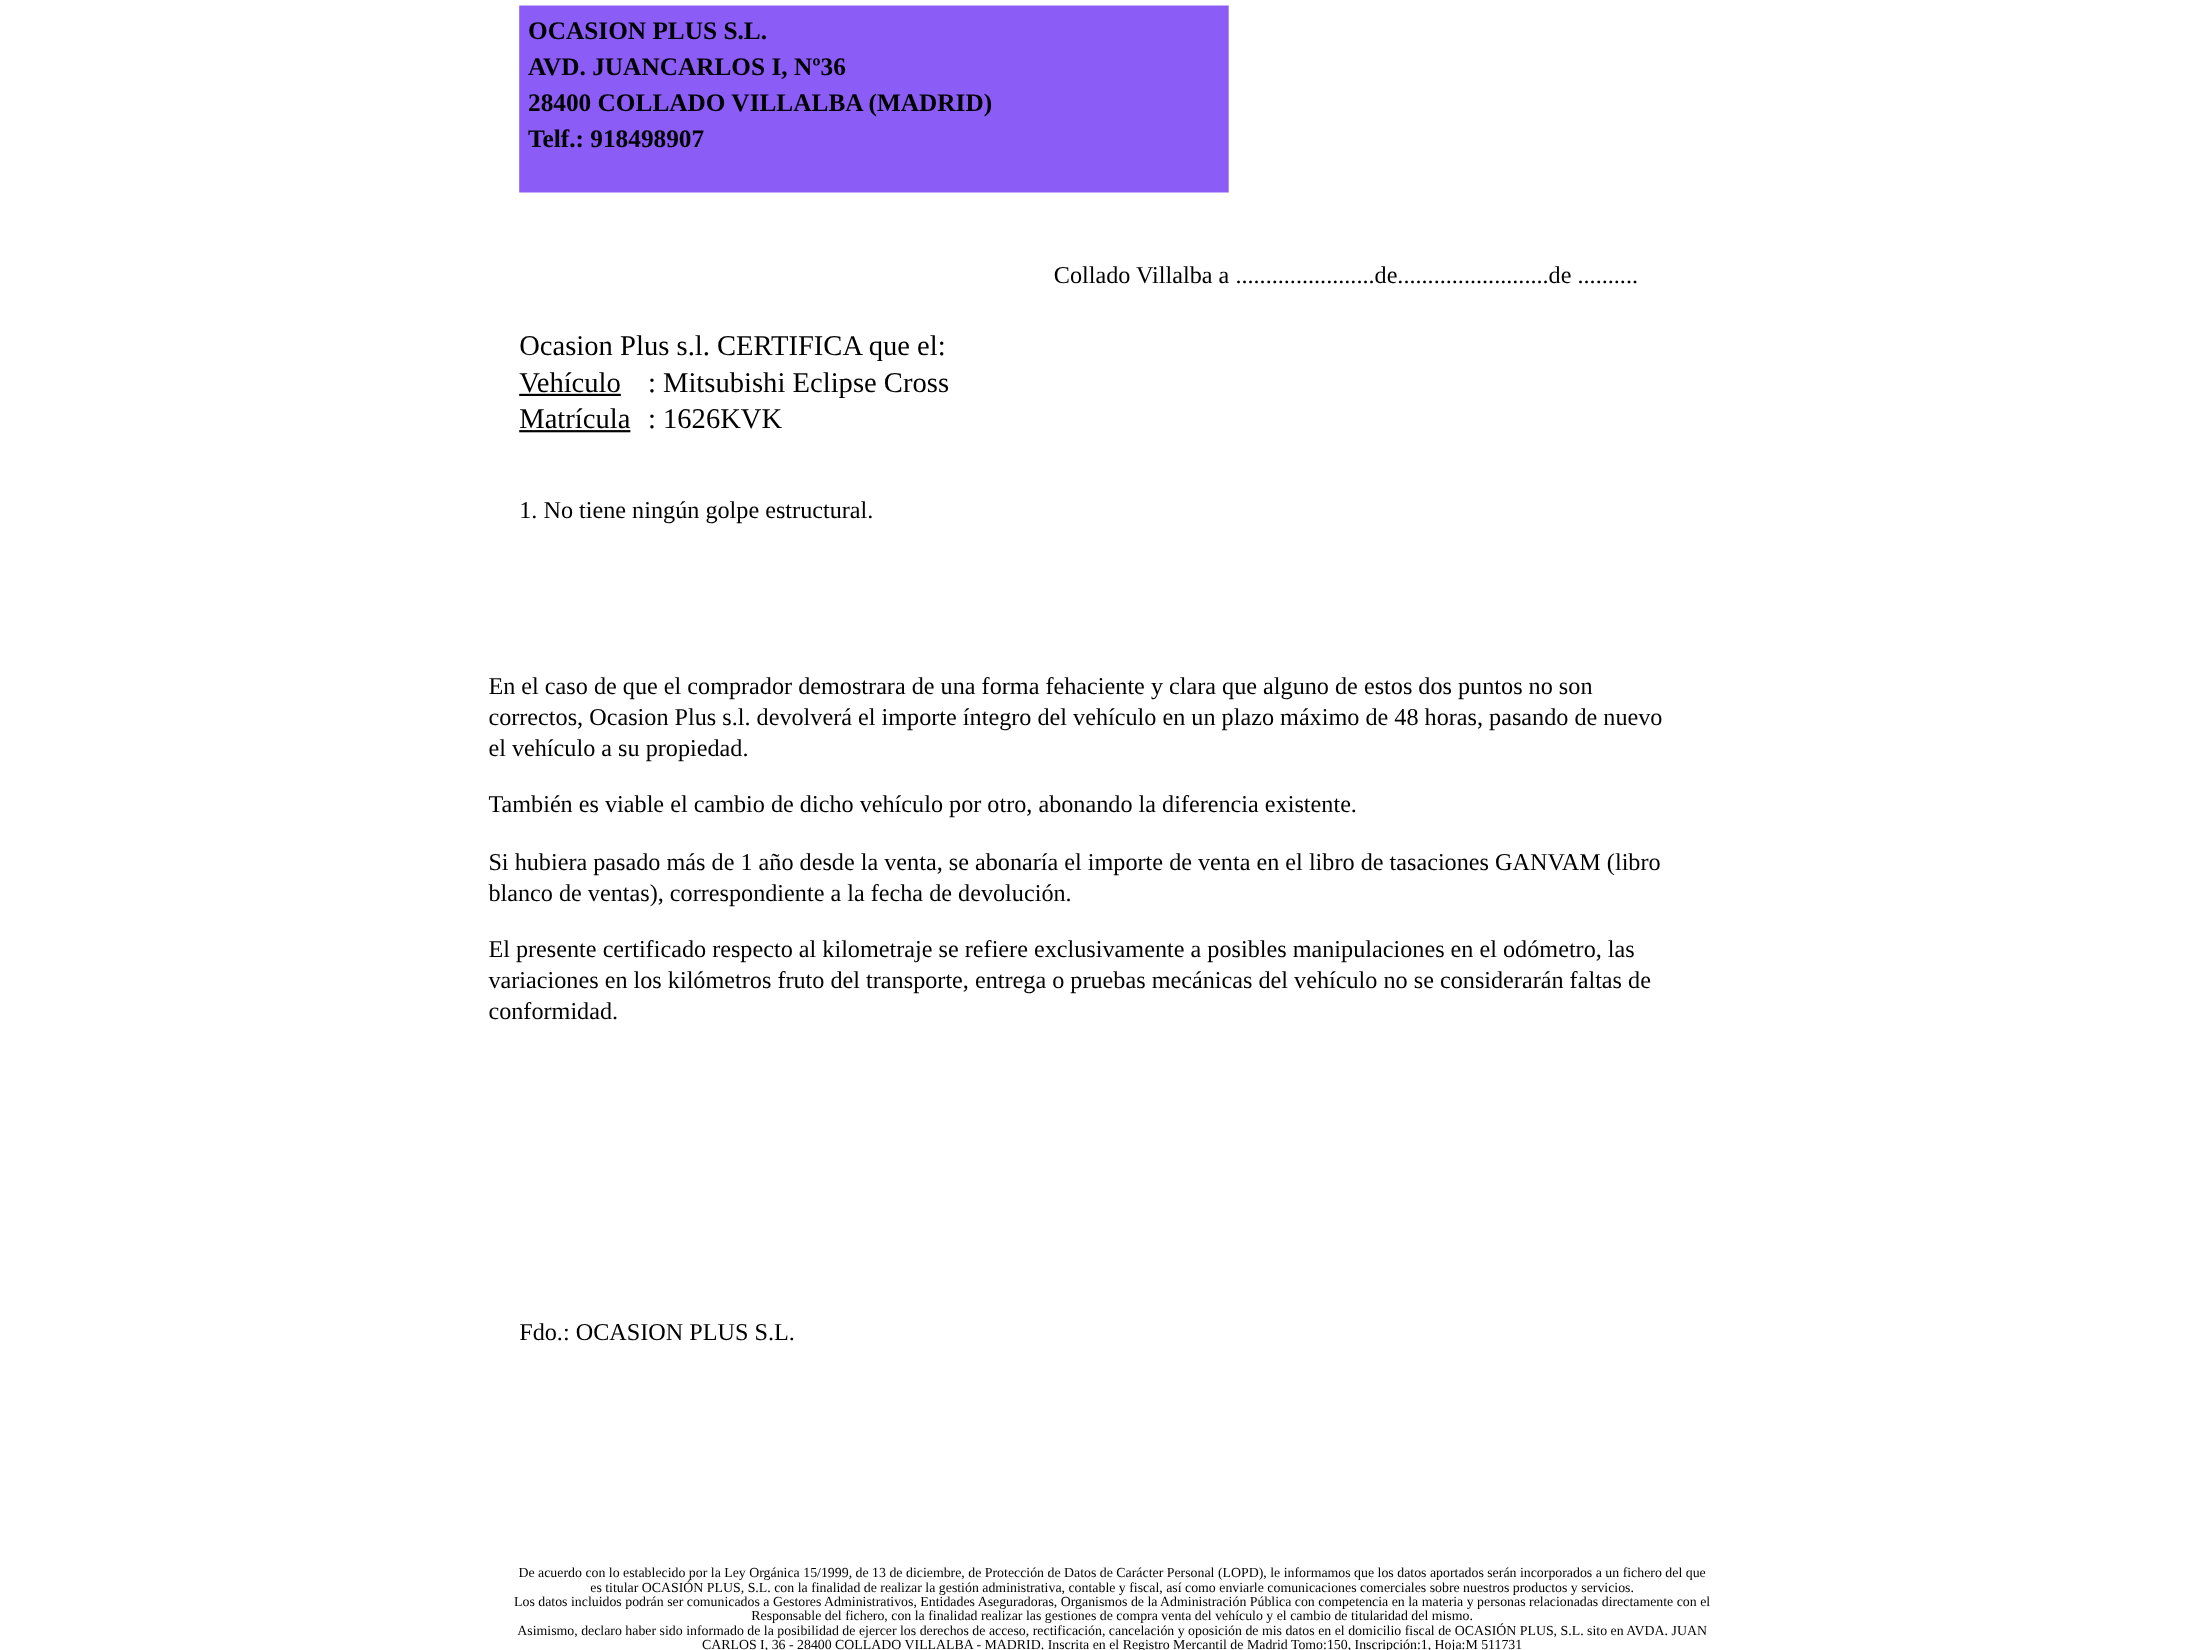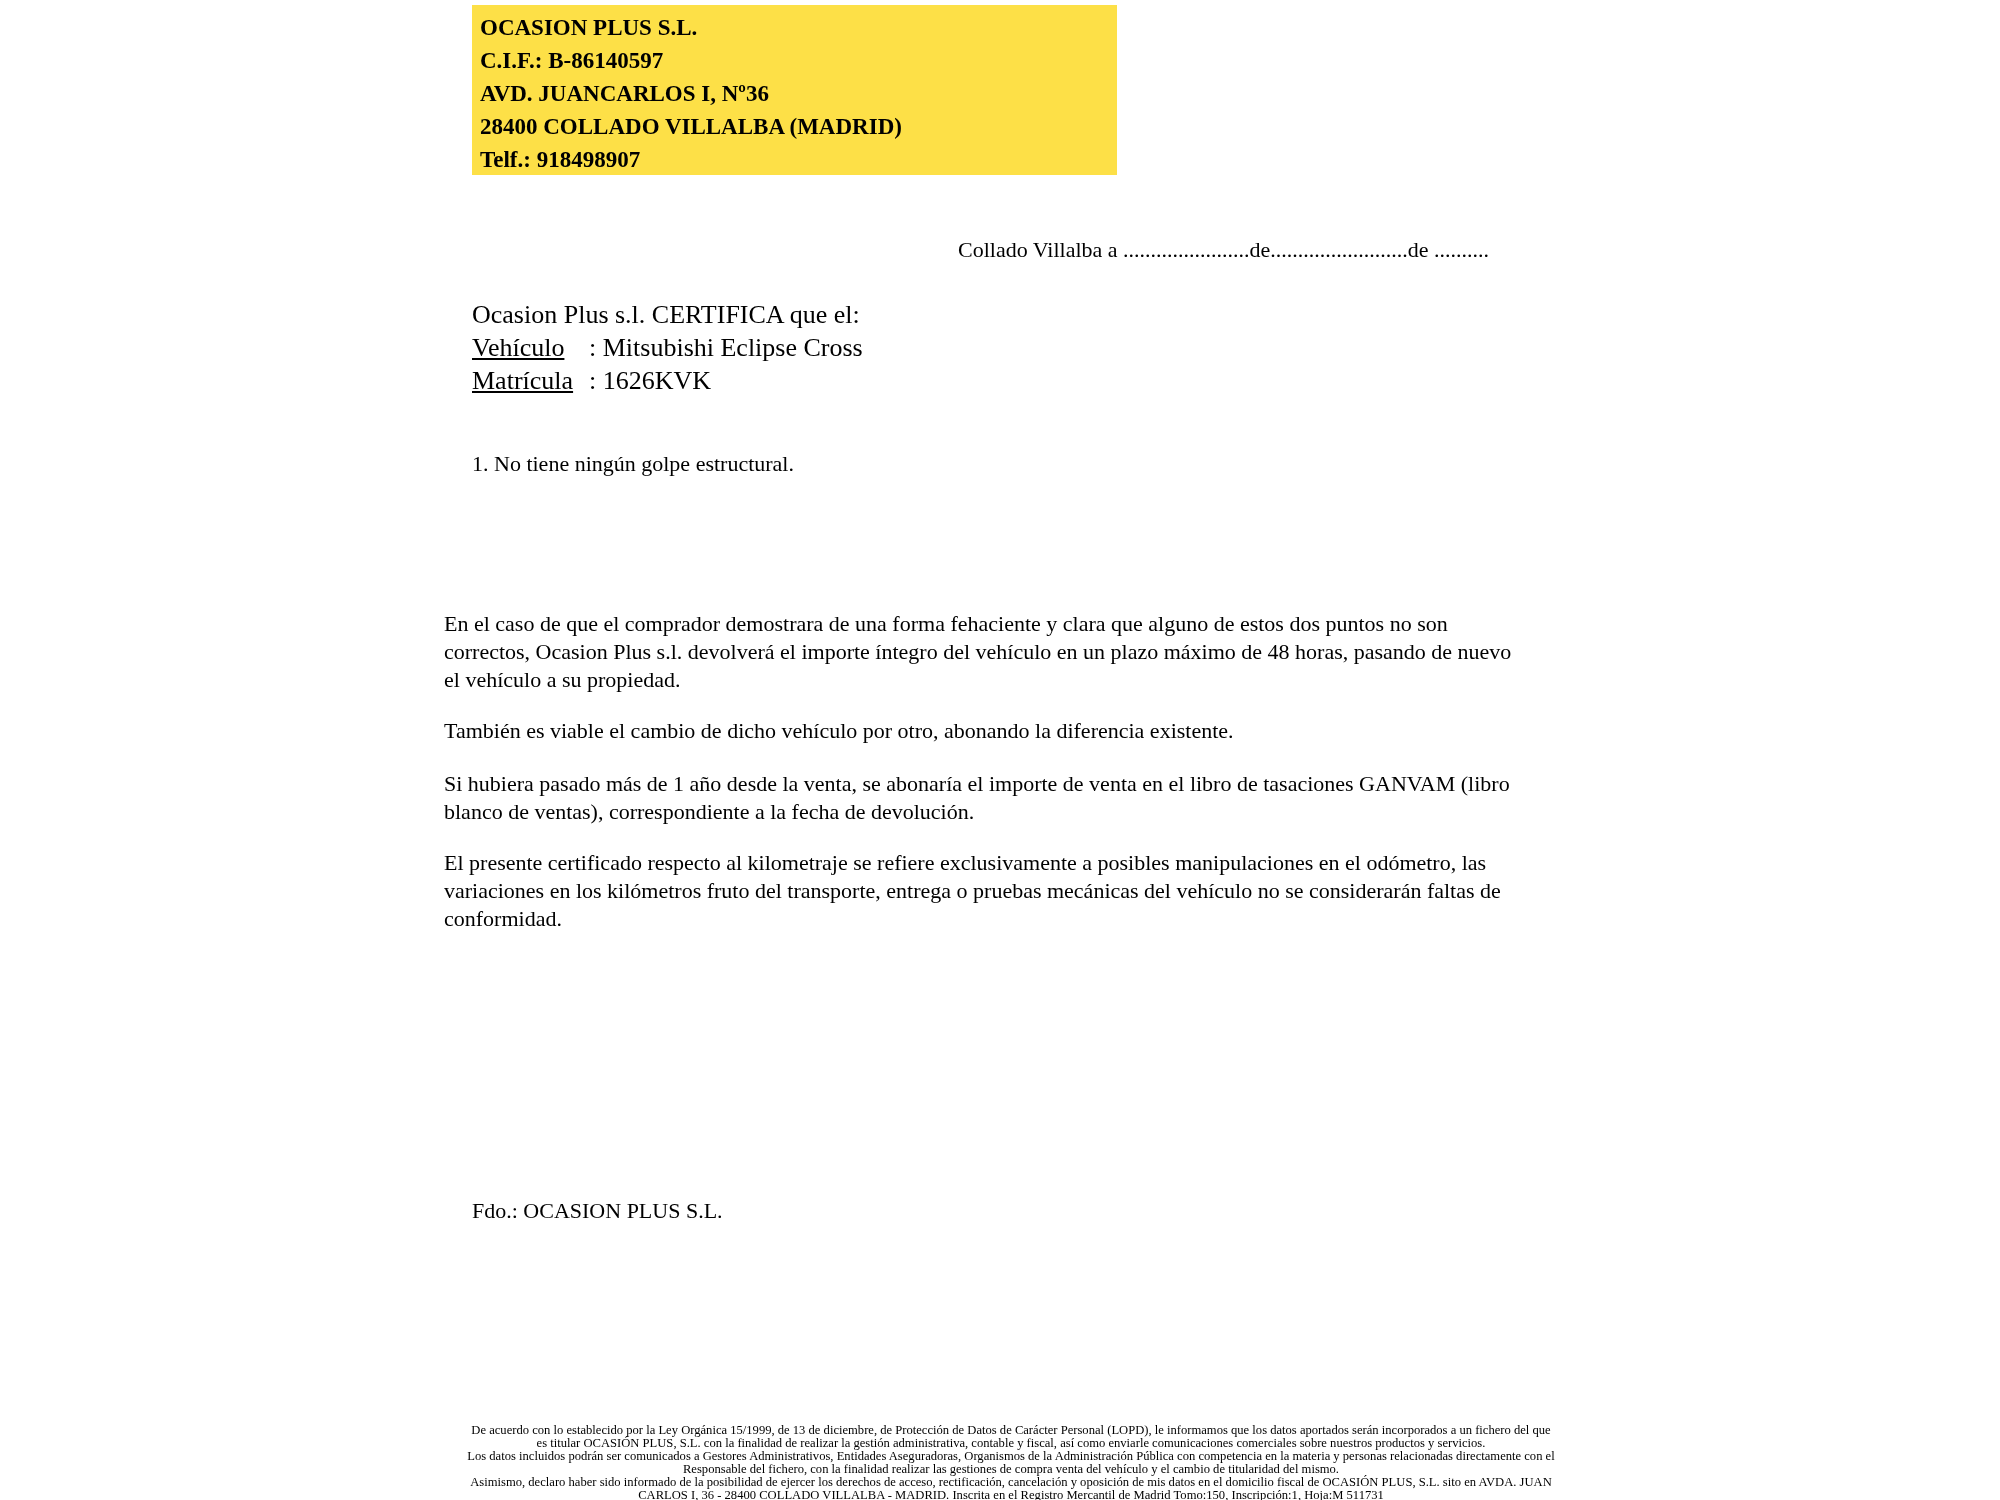--- a/index.html
+++ b/index.html
@@ -15,21 +15,21 @@
     font-family: "Liberation Serif", serif;
     color: #000000;
     overflow: hidden;
   }
   .header-box {
     position: absolute;
     left: 472px;
     top: 5px;
     width: 645px;
     height: 170px;
-    background: #fde047;
+    background: #8b5cf6;
     padding: 6px 0 0 8px;
     box-sizing: border-box;
     font-weight: bold;
     font-size: 23px;
     line-height: 33px;
   }
   .date-line {
     position: absolute;
     left: 958px;
     top: 237px;
@@ -89,21 +89,20 @@
     text-align: center;
   }
 </style>
 </head>
 <body>
 
 <div class="page">
 
   <div class="header-box">
     <div>OCASION PLUS S.L.</div>
-    <div>C.I.F.: B-86140597</div>
     <div>AVD. JUANCARLOS I, Nº36</div>
     <div>28400 COLLADO VILLALBA (MADRID)</div>
     <div>Telf.: 918498907</div>
   </div>
 
   <div class="date-line">Collado Villalba a .......................de.........................de ..........</div>
 
   <div class="certify-block">
     <div>Ocasion Plus s.l. CERTIFICA que el:</div>
     <div class="cert-line">

